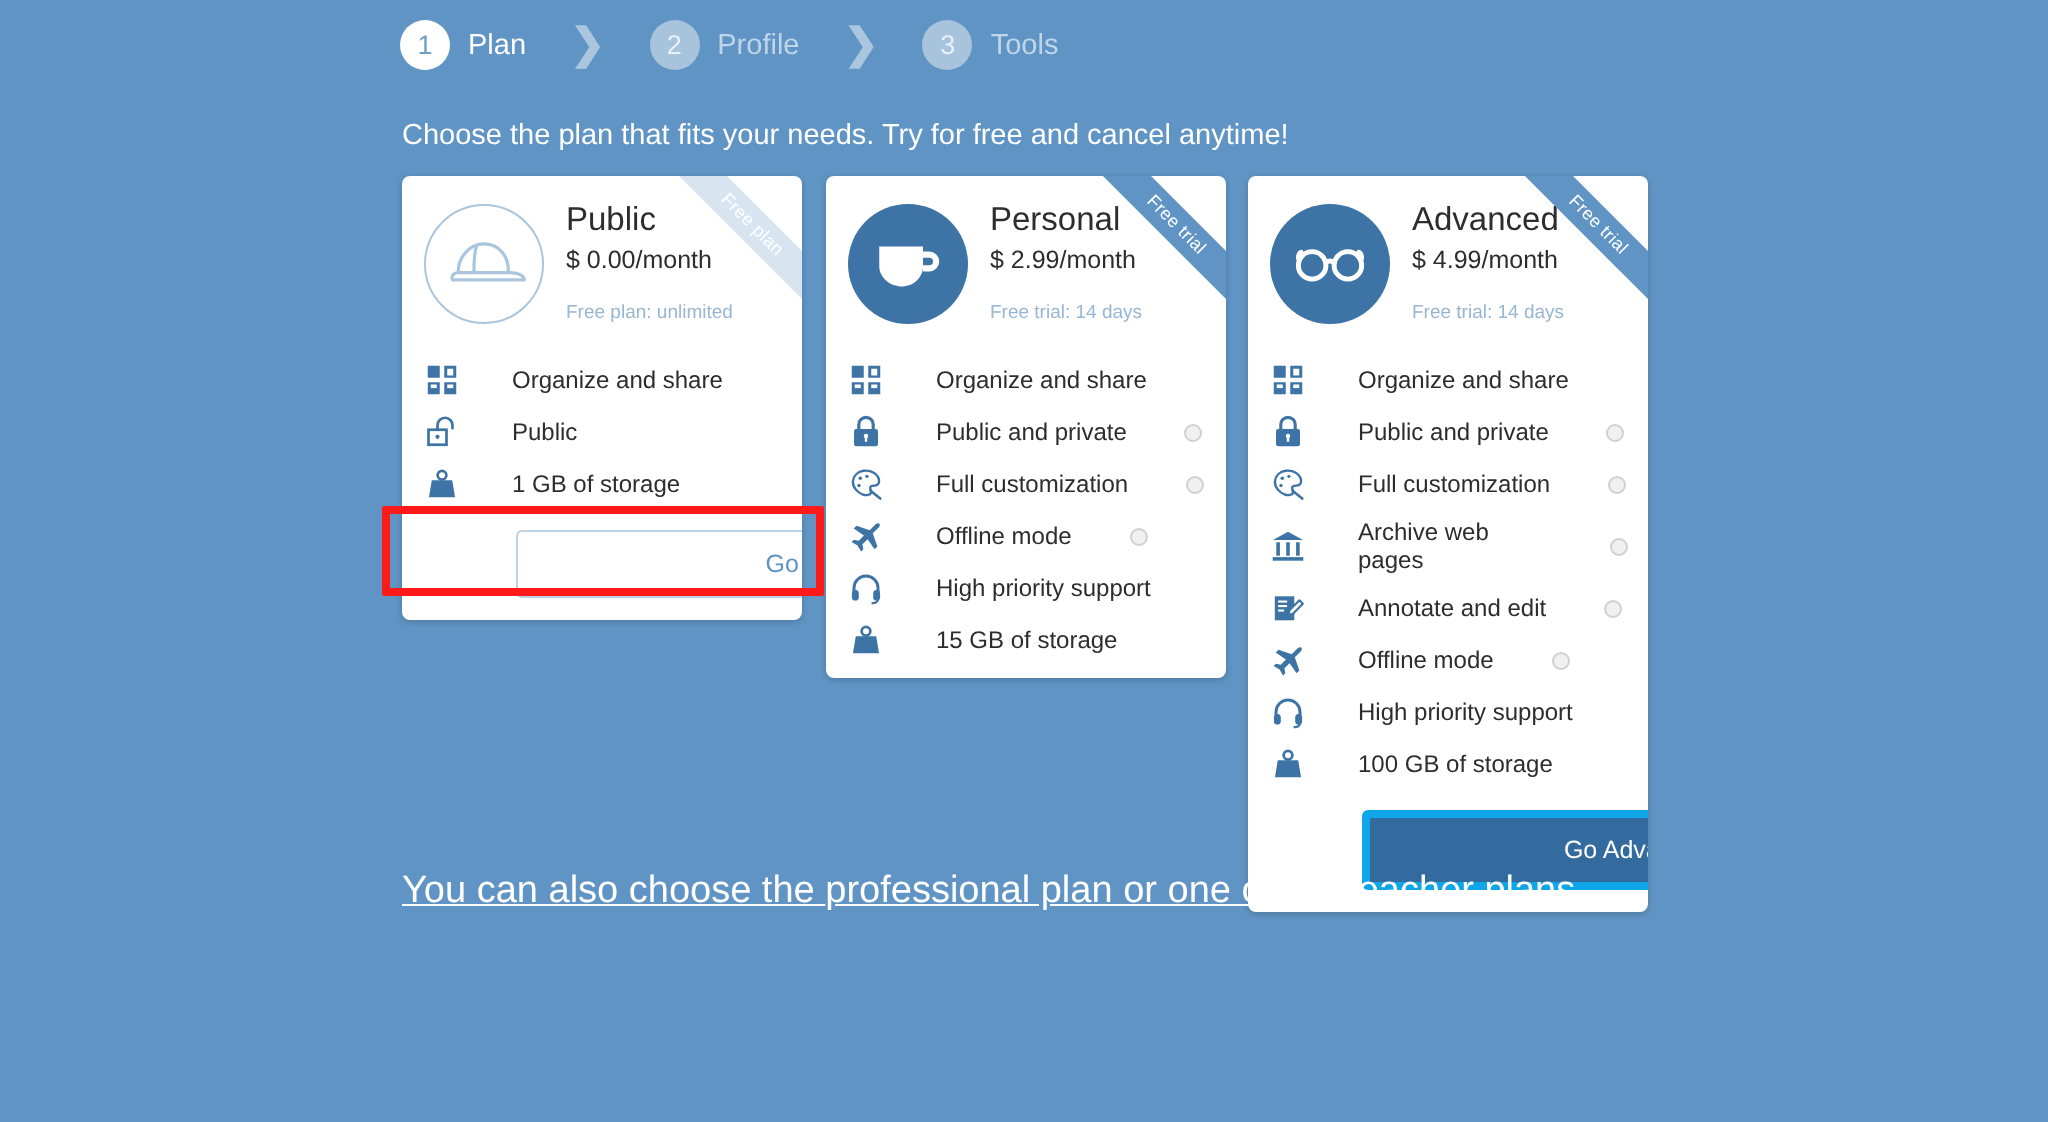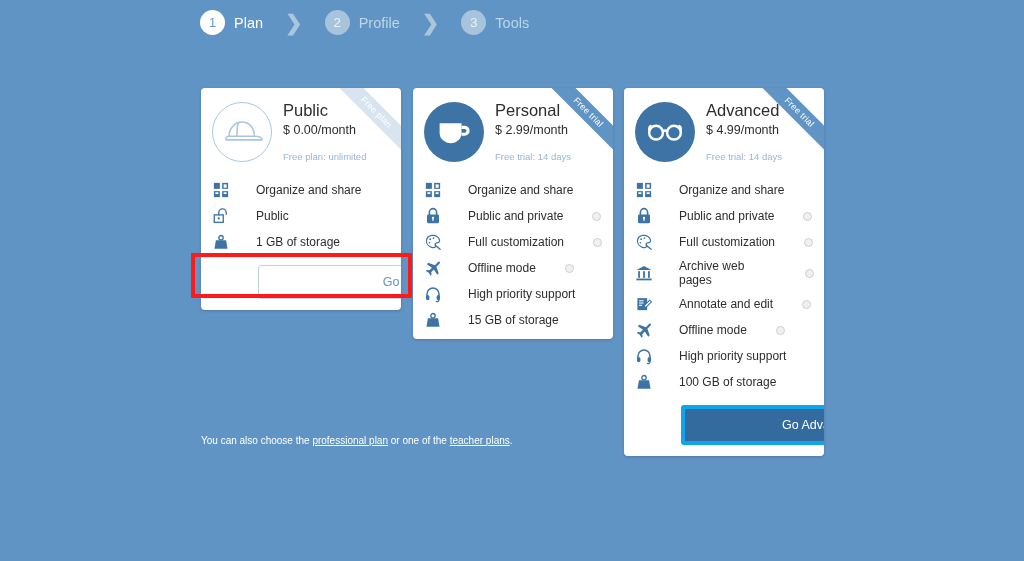--- a/index.html
+++ b/index.html
@@ -122,21 +122,21 @@
     left: 191px; top: 253px;
     width: 221px; height: 45px;
     border: 4px solid #ff1a1a;
     border-radius: 1px;
     pointer-events: none;
   }
 
   
   .footer {
     position: absolute; left: 201px; top: 435px;
-    font-size: 10px; color: #ffffff;
+    font-size: 19px; color: #ffffff; text-decoration: underline;
   }
   .footer a { color: #ffffff; text-decoration: underline; }
 </style>
 </head>
 <body>
 
 <div class="page">
 
   <div class="steps">
       <div class="step active">
@@ -148,20 +148,21 @@
         <span class="step-num">2</span>
         <span class="step-label">Profile</span>
       </div>
       <span class="chev">❯</span>
       <div class="step inactive">
         <span class="step-num">3</span>
         <span class="step-label">Tools</span>
       </div>
     </div>
 
+  <div class="subtitle">Choose the plan that fits your needs. Try for free and cancel anytime!</div>
 
   <div class="cards">
       <div class="card card-0">
         <div class="ribbon free-plan">
           <span>Free plan</span>
         </div>
         <div class="card-head">
           <div class="plan-badge outline">
             <svg viewBox="0 0 64 64" width="46" height="46" fill="none" stroke="#a9c6de" stroke-width="2.2" stroke-linejoin="round">
               <path d="M14 38c0-11 8-20 18-20s17 8 17 19"></path>

